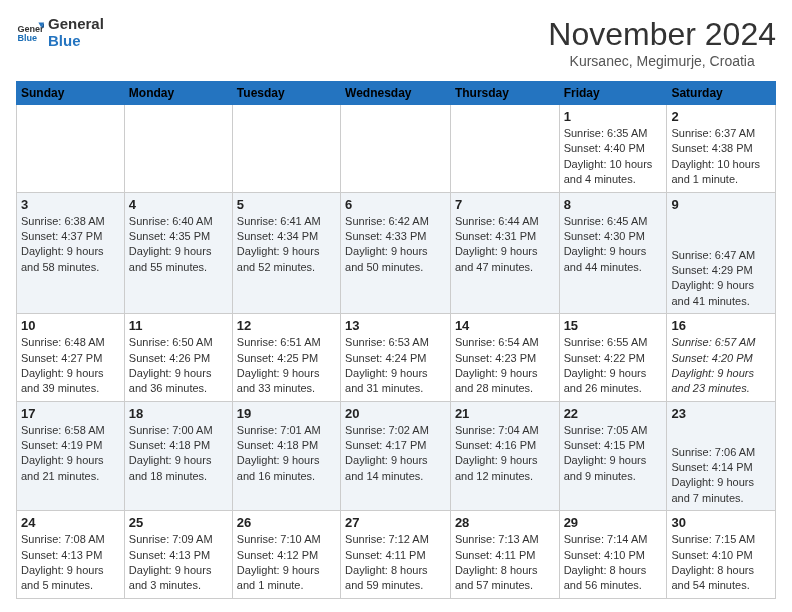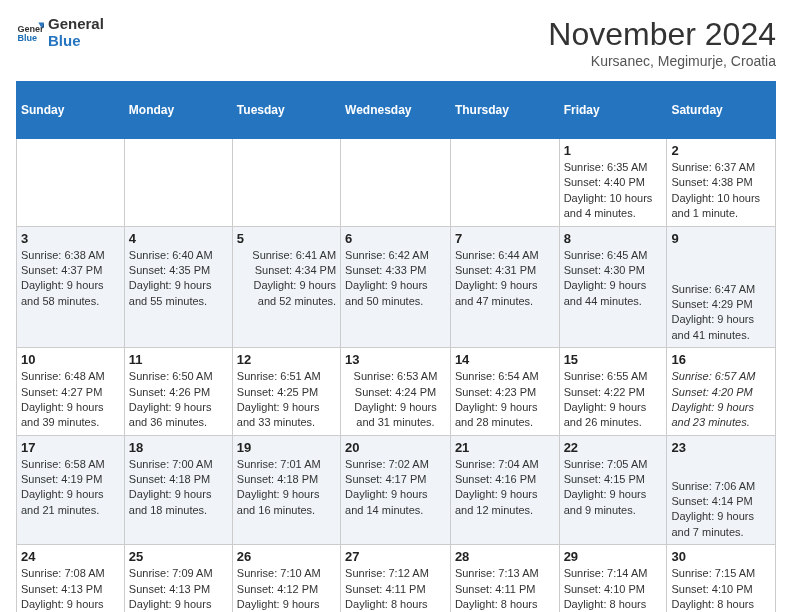--- a/index.html
+++ b/index.html
@@ -19,41 +19,41 @@
     .logo {
       display: flex;
       align-items: center;
       gap: 4px;
     }
     .logo-icon {
       width: 28px;
       height: 28px;
     }
     .title-area {
-      text-align: right;
+      text-align: center;
       margin-left: 13px;
     }
     .month-title {
       font-size: 32px;
       font-weight: normal;
       color: #333;
     }
     .subtitle {
       font-size: 14px;
       color: #555;
     }
     .calendar-table {
       width: 100%;
       border-collapse: collapse;
       font-size: 10.5px;
     }
     .calendar-table th {
       background: #2474c0;
-      color: #ffffff;
-      padding: 21px 4px;
+      color: #000000;
+      padding: 4px 4px;
       text-align: left;
       font-size: 12px;
       font-weight: bold;
       border: 1px solid #2474c0;
     }
     .calendar-table td {
       border: 1px solid #ccc;
       padding: 4px;
       vertical-align: top;
       width: 113px;
@@ -141,21 +141,21 @@
 Daylight: 9 hours and 58 minutes.</div>
         </td>
         <td>
           <span class="day-number">4</span>
           <div class="day-info" style="white-space: pre-line;">Sunrise: 6:40 AM
 Sunset: 4:35 PM
 Daylight: 9 hours and 55 minutes.</div>
         </td>
         <td>
           <span class="day-number">5</span>
-          <div class="day-info" style="white-space: pre-line; text-align: right;">Sunrise: 6:41 AM
+          <div class="day-info" style="white-space: pre-line;">Sunrise: 6:41 AM
 Sunset: 4:34 PM
 Daylight: 9 hours and 52 minutes.</div>
         </td>
         <td>
           <span class="day-number">6</span>
           <div class="day-info" style="white-space: pre-line;">Sunrise: 6:42 AM
 Sunset: 4:33 PM
 Daylight: 9 hours and 50 minutes.</div>
         </td>
         <td>
@@ -191,21 +191,21 @@
 Daylight: 9 hours and 36 minutes.</div>
         </td>
         <td>
           <span class="day-number">12</span>
           <div class="day-info" style="white-space: pre-line;">Sunrise: 6:51 AM
 Sunset: 4:25 PM
 Daylight: 9 hours and 33 minutes.</div>
         </td>
         <td>
           <span class="day-number">13</span>
-          <div class="day-info" style="white-space: pre-line; text-align: center;">Sunrise: 6:53 AM
+          <div class="day-info" style="white-space: pre-line;">Sunrise: 6:53 AM
 Sunset: 4:24 PM
 Daylight: 9 hours and 31 minutes.</div>
         </td>
         <td>
           <span class="day-number">14</span>
           <div class="day-info" style="white-space: pre-line;">Sunrise: 6:54 AM
 Sunset: 4:23 PM
 Daylight: 9 hours and 28 minutes.</div>
         </td>
         <td>

